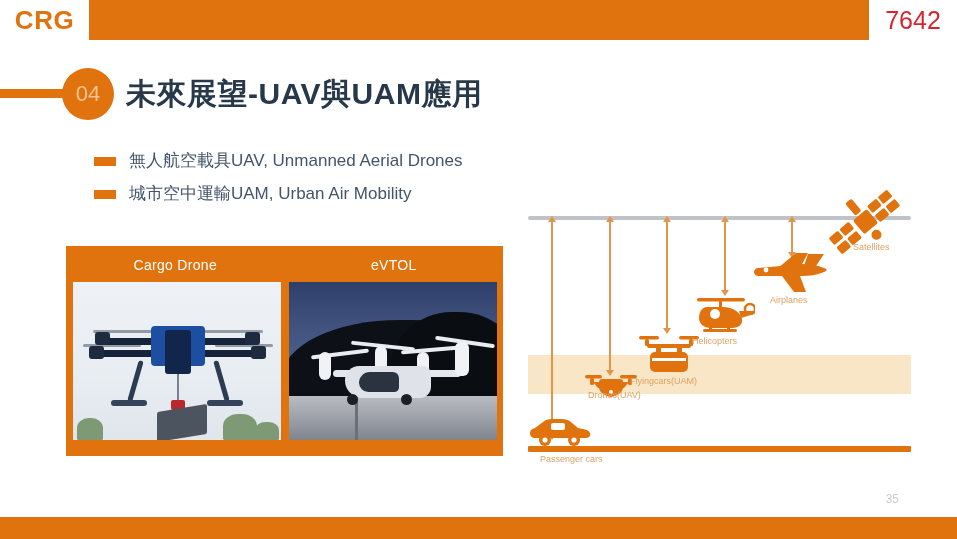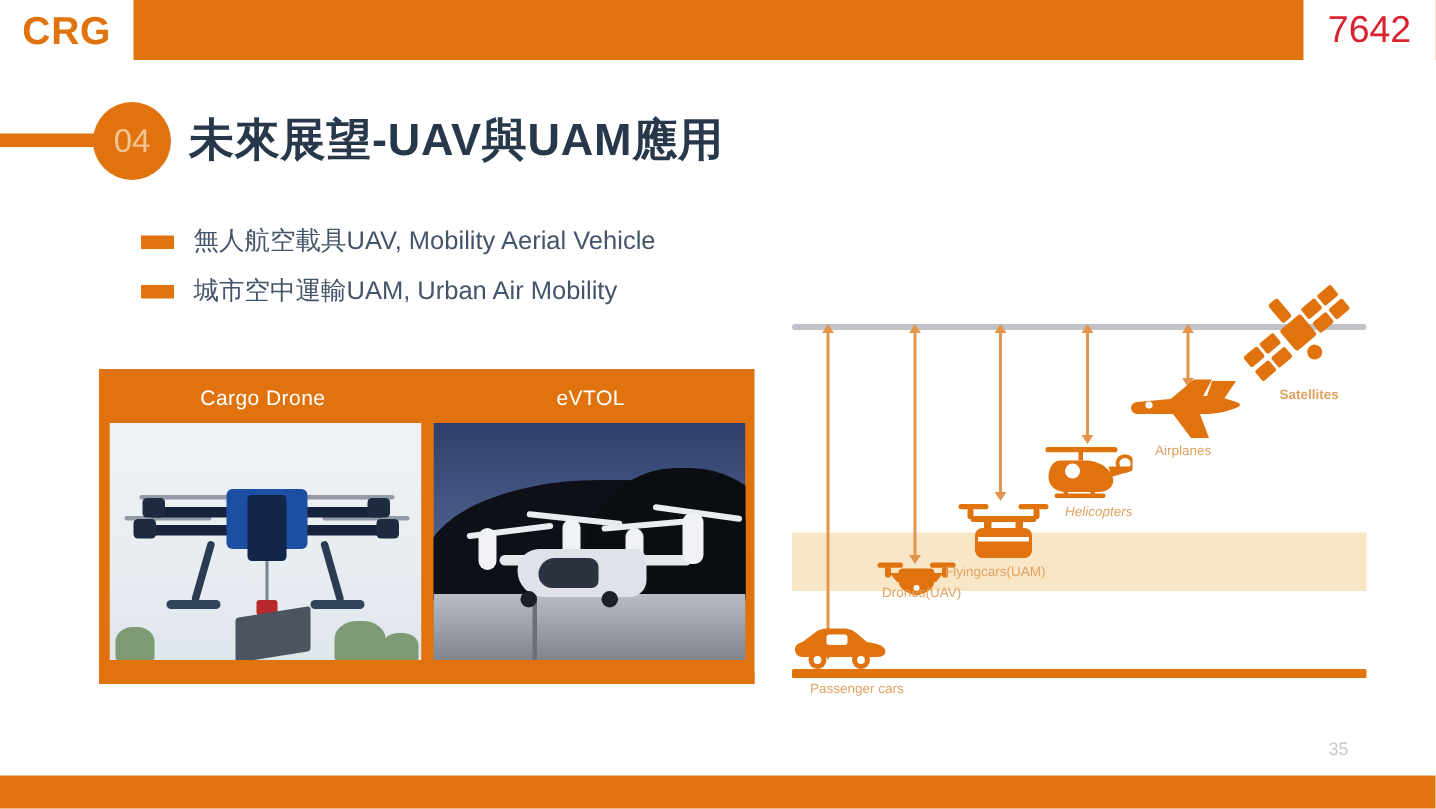--- a/index.html
+++ b/index.html
@@ -106,21 +106,21 @@
 
   <div class="title-rule"></div>
   <div class="badge">
     <span>04</span>
   </div>
   <div class="title">未來展望-UAV與UAM應用</div>
 
   <div class="bullets">
     <div class="bullet">
       <span class="bullet-mark"></span>
-      <span class="bullet-text">無人航空載具UAV, Mobility Aerial Vehicle</span>
+      <span class="bullet-text">無人航空載具UAV, Unmanned Aerial Drones</span>
     </div>
     <div class="bullet">
       <span class="bullet-mark"></span>
       <span class="bullet-text">城市空中運輸UAM, Urban Air Mobility</span>
     </div>
   </div>
 
   <div class="panel">
     <div class="panel-heads">
       <div class="panel-head">
@@ -242,21 +242,21 @@
       <rect x="4" y="3" width="48" height="3.5" rx="1.7" fill="#E1730E"></rect>
       <rect x="26" y="6" width="3" height="6" fill="#E1730E"></rect>
       <path fill="#E1730E" d="M14 12h16c10 0 17 5 19 12 1 5-3 9-10 9H18c-7 0-12-4-12-10 0-6 3-11 8-11z"></path>
       <path fill="#E1730E" d="M46 16h14c2 0 3 2 1 3l-13 4z"></path>
       <circle cx="57" cy="14" r="5" fill="none" stroke="#E1730E" stroke-width="2.5"></circle>
       <rect x="10" y="34" width="34" height="3" rx="1.5" fill="#E1730E"></rect>
       <rect x="16" y="30" width="3" height="5" fill="#E1730E"></rect>
       <rect x="34" y="30" width="3" height="5" fill="#E1730E"></rect>
       <circle cx="22" cy="19" r="5" fill="#ffffff"></circle>
     </svg>
-    <div class="dlabel" style="left:190px;top:146px;font-style:italic;">Helicopters</div>
+    <div class="dlabel" style="left:172px;top:146px;">Helicopters</div>
 
     <svg class="icon" style="left:232px;top:62px;" width="80" height="42" viewBox="0 0 80 42">
       <path fill="#E1730E" d="M6 16c-2 0-4 2-4 4s2 4 4 4h44c8 0 14-1 22-4 3-1 4-3 0-4-8-3-14-4-22-4z"></path>
       <path fill="#E1730E" d="M26 16 L44 1 L56 1 L48 16z"></path>
       <path fill="#E1730E" d="M30 24 L42 40 L54 40 L48 24z"></path>
       <path fill="#E1730E" d="M56 2 L72 2 L64 14 L52 14z"></path>
       <circle cx="14" cy="18" r="2.4" fill="#ffffff"></circle>
     </svg>
     <div class="dlabel" style="left:250px;top:105px;">Airplanes</div>
 
@@ -268,18 +268,18 @@
         <rect x="2" y="34" width="12" height="9" rx="1.5"></rect>
         <rect x="16" y="34" width="12" height="9" rx="1.5"></rect>
         <rect x="52" y="22" width="12" height="9" rx="1.5"></rect>
         <rect x="66" y="22" width="12" height="9" rx="1.5"></rect>
         <rect x="52" y="34" width="12" height="9" rx="1.5"></rect>
         <rect x="66" y="34" width="12" height="9" rx="1.5"></rect>
         <rect x="37" y="6" width="8" height="16" rx="2"></rect>
         <circle cx="41" cy="50" r="5"></circle>
       </g>
     </svg>
-    <div class="dlabel" style="left:333px;top:68px;font-weight:bold;">Satellites</div>
+    <div class="dlabel" style="left:333px;top:52px;">Satellites</div>
   </div>
 
   <div class="page-num">35</div>
   <div class="footer"></div>
 </div>
 
 </body></html>

